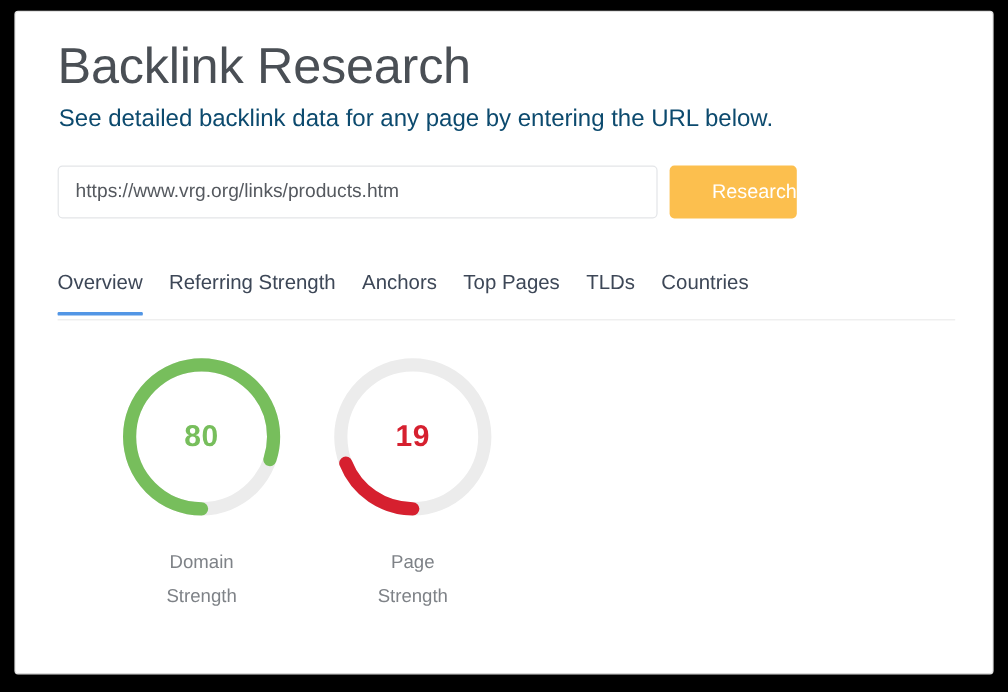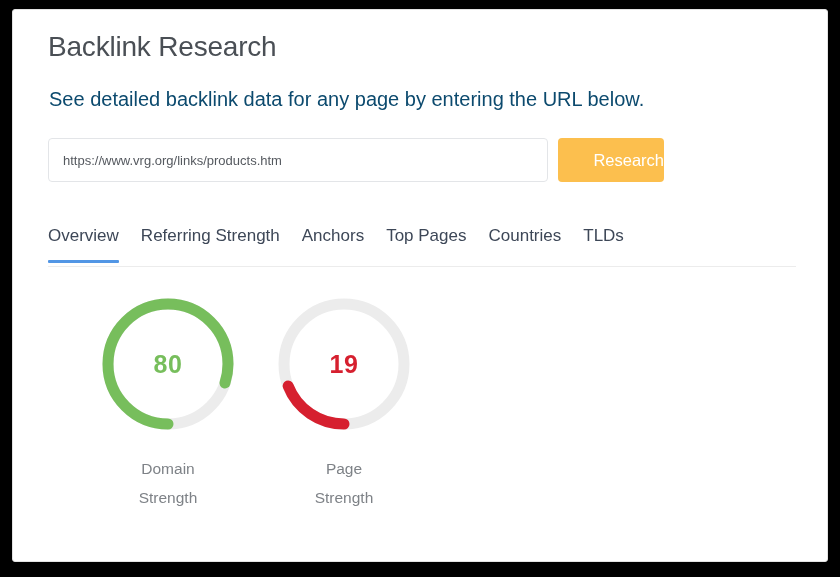--- a/index.html
+++ b/index.html
@@ -33,21 +33,21 @@
     border: 1px solid #e2e2e2;
     border-radius: 3px;
     box-sizing: border-box;
     overflow: hidden;
   }
 
   .page-title {
     position: absolute;
     left: 35px;
     top: 21px;
-    font-size: 28px;
+    font-size: 42px;
     font-weight: 400;
     color: #4a4f55;
     letter-spacing: -0.2px;
     line-height: 1.15;
     white-space: nowrap;
   }
 
   .subtitle {
     position: absolute;
     left: 36px;
@@ -70,21 +70,21 @@
     left: 0;
     top: 0;
     width: 500px;
     height: 44px;
     box-sizing: border-box;
     border: 1px solid #e3e5e8;
     border-radius: 4px;
     background: #ffffff;
     padding: 0 14px;
     font-family: "Liberation Sans", sans-serif;
-    font-size: 13px;
+    font-size: 16px;
     color: #55595f;
     outline: none;
   }
   .url-input::placeholder { color: #b4b8bd; }
 
   .research-btn {
     position: absolute;
     left: 510px;
     top: 0;
     width: 106px;
@@ -204,22 +204,22 @@
     <div class="search-row">
       <input class="url-input" type="text" value="https://www.vrg.org/links/products.htm" style="">
       <button class="research-btn" style="background: rgb(252, 191, 78);">Research</button>
     </div>
 
     <div class="tabs">
       <div class="tab active" style="--accent: #5296e5;">Overview</div>
       <div class="tab">Referring Strength</div>
       <div class="tab">Anchors</div>
       <div class="tab">Top Pages</div>
+      <div class="tab">TLDs</div>
       <div class="tab">Countries</div>
-      <div class="tab">TLDs</div>
     </div>
 
     <div class="gauges">
 
       <div class="gauge-block g0">
         <div class="gauge-ring">
           <svg viewBox="0 0 132 132">
             <circle cx="66" cy="66" r="60" fill="none" stroke-width="11" stroke="#ececec"></circle>
             <circle cx="66" cy="66" r="60" fill="none" stroke-width="11" stroke-linecap="round" transform="rotate(90 66 66)" stroke="#77be5c" stroke-dasharray="376.99111843077515" stroke-dashoffset="75.398223686155"></circle>
           </svg>

